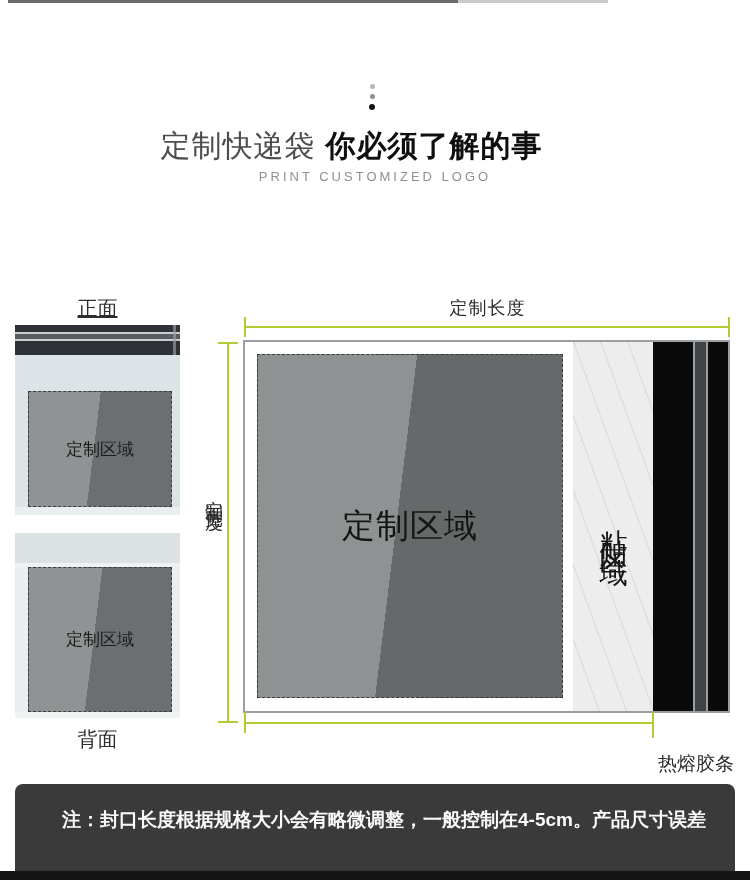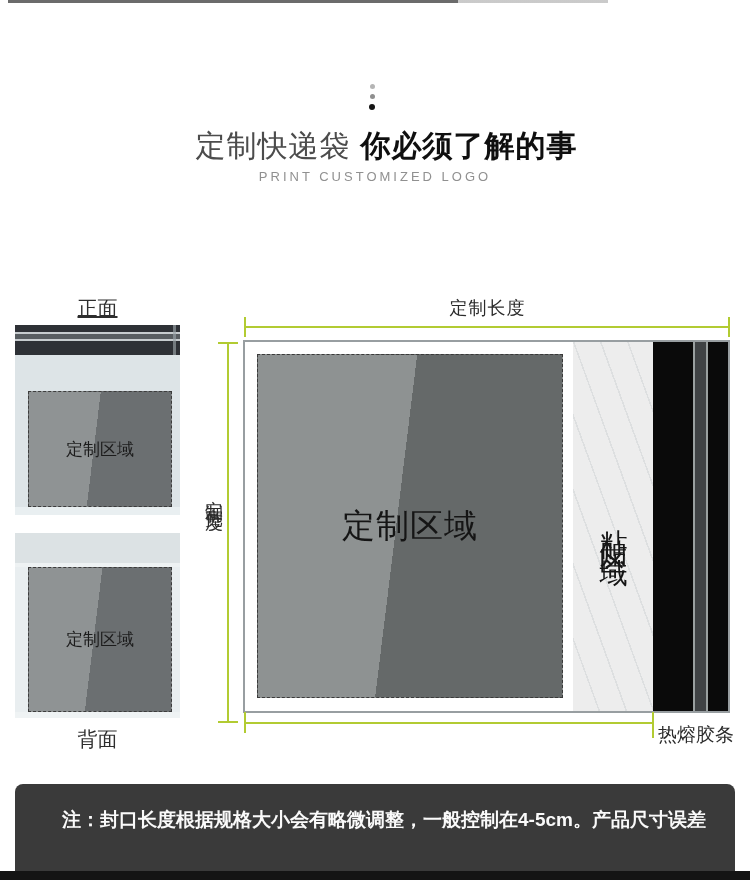--- a/index.html
+++ b/index.html
@@ -12,21 +12,21 @@
   
   .top-artifact{left:8px;top:0;width:600px;height:3px;
     background:linear-gradient(90deg,rgba(70,70,70,.8) 0 75%,rgba(150,150,150,.5) 75% 100%);}
 
   
   .dots{left:369px;top:84px;display:flex;flex-direction:column;align-items:center;gap:5px;}
   .dots i{display:block;border-radius:50%;}
   .dot1{width:5px;height:5px;background:#b5b5b5;}
   .dot2{width:5px;height:5px;background:#8f8f8f;}
   .dot3{width:6px;height:6px;background:#141414;}
-  .title{left:0;top:127px;width:703px;text-align:center;font-size:30px;line-height:38px;letter-spacing:1px;white-space:nowrap;padding-left:35px;}
+  .title{left:0;top:127px;width:703px;text-align:center;font-size:30px;line-height:38px;letter-spacing:1px;white-space:nowrap;}
   .title .t-reg{color:#4c4c4c;font-weight:400;margin-right:10px;}
   .title .t-bold{color:#0f0f0f;font-weight:700;}
   .subtitle{left:0;top:169px;width:750px;text-align:center;font-size:13px;letter-spacing:3px;color:#909090;}
 
   
   .side-label{width:165px;text-align:center;font-size:20px;color:#2e2e2e;}
   .front-label{left:15px;top:295px;text-decoration:underline;}
   .back-label{left:15px;top:726px;}
   .bag{left:15px;width:165px;}
   .bag-front{top:325px;height:190px;
@@ -66,21 +66,21 @@
   .dim-left-line{left:227px;top:343px;width:2px;height:380px;}
   .dim-left-t1{left:218px;top:342px;}
   .dim-left-t2{left:218px;top:721px;}
   .dim-bottom-line{left:245px;top:722px;width:408px;height:2px;}
   .dim-bottom-t1{left:244px;top:712px;height:21px;}
   .dim-bottom-t2{left:652px;top:712px;height:26px;}
   .dim-label{font-size:18px;color:#2b2b2b;letter-spacing:1px;}
   .dim-top-label{left:245px;top:296px;width:485px;text-align:center;}
   .dim-left-label{left:202px;top:486px;writing-mode:vertical-rl;text-orientation:upright;letter-spacing:4px;}
   .dim-bottom-label{left:245px;top:734px;width:408px;text-align:center;font-size:19px;}
-  .hotmelt-label{left:658px;top:722px;font-size:19px;color:#2b2b2b;}
+  .hotmelt-label{left:658px;top:751px;font-size:19px;color:#2b2b2b;}
 
   
   .note{left:15px;top:784px;width:720px;height:87px;background:#3a3a3a;border-radius:8px 8px 0 0;
     box-sizing:border-box;padding:21px 26px 0 47px;display:flex;align-items:flex-start;
     color:#fafafa;font-size:19px;font-weight:700;line-height:30px;}
   .note-lines span{white-space:nowrap;display:block;}
   .bottom-strip{left:0;top:871px;width:750px;height:9px;background:#141414;}
 </style>
 </head>
 <body>

